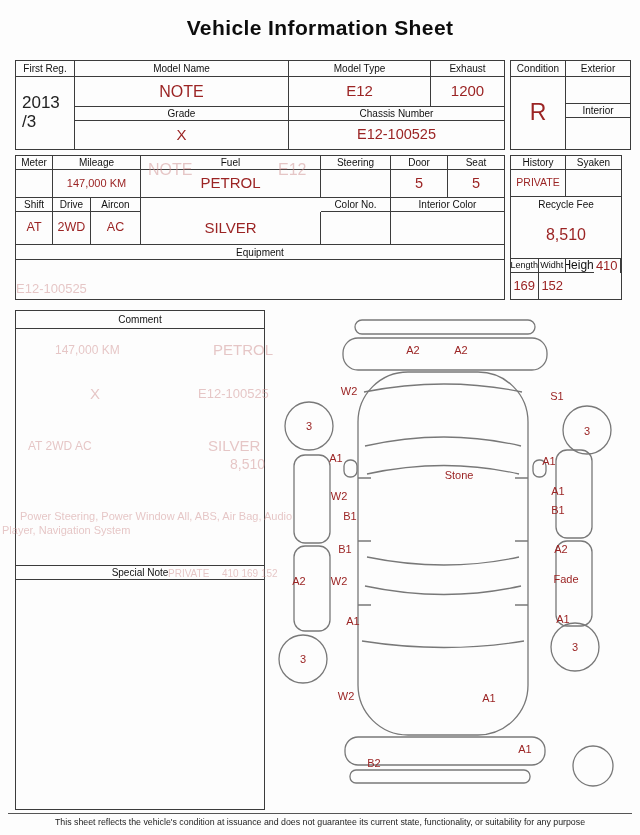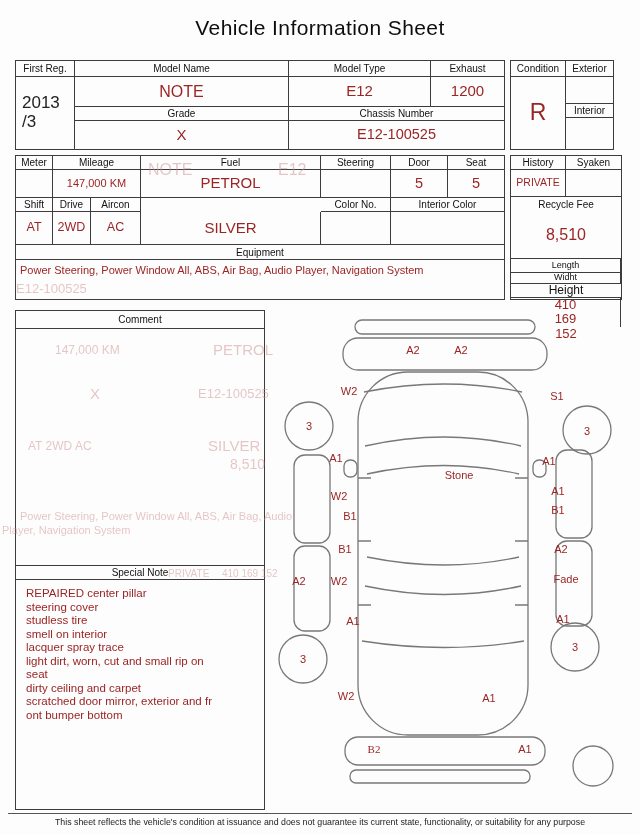--- a/index.html
+++ b/index.html
@@ -1,19 +1,19 @@
 <!DOCTYPE html>
 <html><head>
 <meta charset="utf-8">
 <style>
   :root{ --bd:#3c3c3c; --acc:#9b2424; }
   *{box-sizing:border-box;margin:0;padding:0}
   html,body{width:640px;height:835px}
   body{background:#fdfdfd;font-family:"Liberation Sans","DejaVu Sans",sans-serif;position:relative;color:#111;overflow:hidden}
-  .title{position:absolute;top:16px;left:0;width:100%;text-align:center;font-size:21px;font-weight:400;letter-spacing:.4px;color:#0d0d0d}
+  .title{position:absolute;top:16px;left:0;width:100%;text-align:center;font-size:21px;font-weight:700;letter-spacing:.4px;color:#0d0d0d}
   .box{position:absolute;border:1.4px solid var(--bd)}
   .grid{display:grid;width:100%;height:100%}
   .cell{display:flex;align-items:center;justify-content:center;overflow:hidden;text-align:center;line-height:1.1}
   .lbl{font-size:10px;color:#111}
   .val{color:var(--acc)}
   .dark{color:#222}
   .br{border-right:1px solid var(--bd)}
   .bb{border-bottom:1px solid var(--bd)}
   .pre{white-space:pre-line}
   .left{justify-content:flex-start;text-align:left}
@@ -42,21 +42,21 @@
     <div class="cell val br bb f16" style="grid-area:2/2/3/3">NOTE</div>
     <div class="cell val br bb f15" style="grid-area:2/3/3/4">E12</div>
     <div class="cell val bb f15" style="grid-area:2/4/3/5">1200</div>
     <div class="cell lbl bb" style="grid-area:3/3/4/5">Chassis Number</div>
     <div class="cell lbl br bb" style="grid-area:3/2/4/3">Grade</div>
     <div class="cell val br f15" style="grid-area:4/2/5/3">X</div>
     <div class="cell val f14" style="grid-area:4/3/5/5">E12-100525</div>
   </div>
 </div>
 
-<div class="box" style="left:510px;top:60px;width:104px;height:90px">
+<div class="box" style="left:510px;top:60px;width:121px;height:90px">
   <div class="grid" style="grid-template-columns:55px 1fr;grid-template-rows:16px 27px 14px 1fr">
     <div class="cell lbl br bb" style="grid-area:1/1/2/2">Condition</div>
     <div class="cell lbl bb" style="grid-area:1/2/2/3">Exterior</div>
     <div class="cell val br f23" style="grid-area:2/1/5/2">R</div>
     <div class="cell bb" style="grid-area:2/2/3/3"></div>
     <div class="cell lbl bb" style="grid-area:3/2/4/3">Interior</div>
     <div class="cell" style="grid-area:4/2/5/3"></div>
   </div>
 </div>
 
@@ -83,64 +83,53 @@
     <div class="cell lbl bb" style="grid-area:3/6/4/8">Interior Color</div>
 
     <div class="cell val br bb f12" style="grid-area:4/1/5/2">AT</div>
     <div class="cell val br bb f12" style="grid-area:4/2/5/3">2WD</div>
     <div class="cell val br bb f12" style="grid-area:4/3/5/4">AC</div>
     <div class="cell val br bb f15" style="grid-area:4/4/5/5">SILVER</div>
     <div class="cell br bb" style="grid-area:4/5/5/6"></div>
     <div class="cell bb" style="grid-area:4/6/5/8"></div>
 
     <div class="cell lbl bb" style="grid-area:5/1/6/8">Equipment</div>
-    <div class="cell val left f11" style="grid-area:6/1/7/8;padding:0 4px;align-items:flex-start;padding-top:4px">Power Steering, Power Window  All, ABS, Air Bag, Audio Player, Navigation System</div>
   </div>
 </div>
 
 <div class="box" style="left:510px;top:155px;width:112px;height:145px">
   <div class="stack">
     <div class="grid" style="height:41px;flex:none;grid-template-columns:55px 1fr;grid-template-rows:14px 1fr;border-bottom:1px solid var(--bd)">
       <div class="cell lbl br bb">History</div>
       <div class="cell lbl bb">Syaken</div>
       <div class="cell val br f10">PRIVATE</div>
       <div class="cell"></div>
     </div>
     <div style="height:62px;flex:none;border-bottom:1px solid var(--bd);display:flex;flex-direction:column">
       <div class="cell lbl" style="height:15px">Recycle Fee</div>
       <div class="cell val f16" style="flex:1">8,510</div>
     </div>
-    <div class="grid" style="flex:1;grid-template-columns:1fr;grid-template-rows:14px 1fr">
+    <div class="grid" style="flex:1;grid-template-columns:1fr 1fr 1fr 1fr;grid-template-rows:14px 1fr">
       <div class="cell lbl br bb" style="font-size:9px">Length</div>
       <div class="cell lbl br bb" style="font-size:9px">Widht</div>
       <div class="cell lbl bb" style="font-size:12px">Height</div>
       <div class="cell val br f13">410</div>
       <div class="cell val br f13">169</div>
       <div class="cell val f13">152</div>
     </div>
   </div>
 </div>
 
 <div class="box" style="left:15px;top:310px;width:250px;height:256px">
   <div class="hdrband lbl" style="height:18px">Comment</div>
   <div></div>
 </div>
 
 <div class="box" style="left:15px;top:565px;width:250px;height:245px">
   <div class="hdrband lbl">Special Note</div>
-  <div class="val pre" style="padding:7px 4px 0 10px;font-size:11.5px;line-height:13.5px">REPAIRED center pillar
-steering cover
-studless tire
-smell on interior
-lacquer spray trace
-light dirt, worn, cut and small rip on
- seat
-dirty ceiling and carpet
-scratched door mirror, exterior and fr
-ont bumper bottom</div>
 </div>
 
 <div style="position:absolute;left:270px;top:310px;width:370px;height:500px">
   <svg width="370" height="500" viewBox="0 0 370 500">
     <g fill="none" stroke="#787878" stroke-width="1.3">
       <rect x="85" y="10" width="180" height="14" rx="7"></rect>
       <rect x="73" y="28" width="204" height="32" rx="15"></rect>
       <rect x="88" y="62" width="170" height="363" rx="50"></rect>
       <path d="M94 82 Q175 66 252 82"></path>
       <path d="M95 136 Q175 118 251 136"></path>
@@ -182,21 +171,21 @@
       <span class="mark" style="left: 291px; top: 239px;">A2</span>
       <span class="mark" style="left: 29px; top: 271px;">A2</span>
       <span class="mark" style="left: 69px; top: 271px;">W2</span>
       <span class="mark" style="left: 296px; top: 269px;">Fade</span>
       <span class="mark" style="left: 83px; top: 311px;">A1</span>
       <span class="mark" style="left: 293px; top: 309px;">A1</span>
       <span class="mark" style="left: 33px; top: 349px;">3</span>
       <span class="mark" style="left: 305px; top: 337px;">3</span>
       <span class="mark" style="left: 76px; top: 386px;">W2</span>
       <span class="mark" style="left: 219px; top: 388px;">A1</span>
-      <span class="mark" style="left: 104px; top: 439px; font-family: Liberation Serif, serif;">B2</span>
+      <span class="mark" style="left: 104px; top: 453px;">B2</span>
       <span class="mark" style="left: 255px; top: 439px;">A1</span>
     </div>
 </div>
 
 <div id="ghost-layer" style="position:absolute;inset:0;pointer-events:none">
     <span class="ghost" style="left: 148px; top: 161px; font-size: 16px;">NOTE</span>
     <span class="ghost" style="left: 278px; top: 161px; font-size: 16px;">E12</span>
     <span class="ghost" style="left: 16px; top: 281px; font-size: 13px;">E12-100525</span>
     <span class="ghost" style="left: 55px; top: 343px; font-size: 12px;">147,000 KM</span>
     <span class="ghost" style="left: 213px; top: 341px; font-size: 15px;">PETROL</span>

